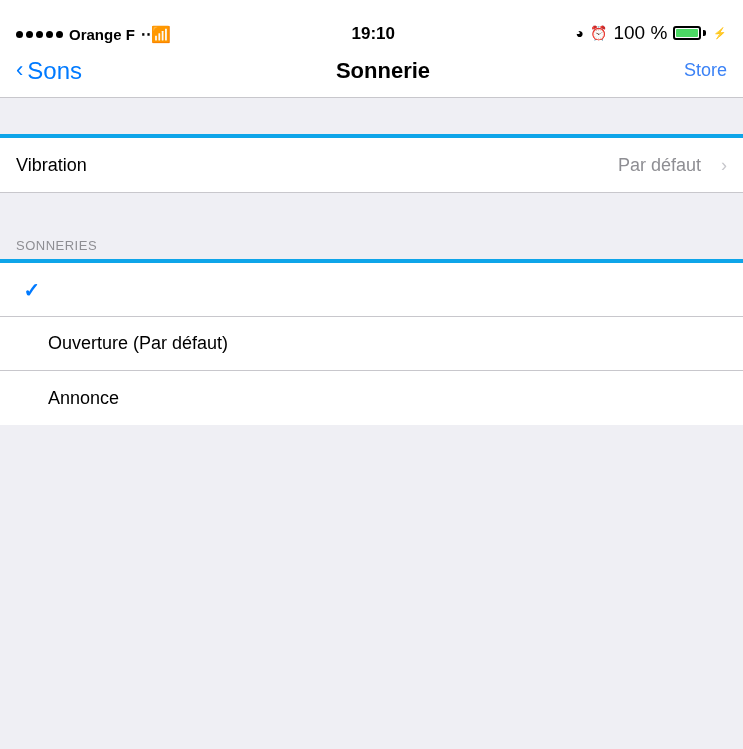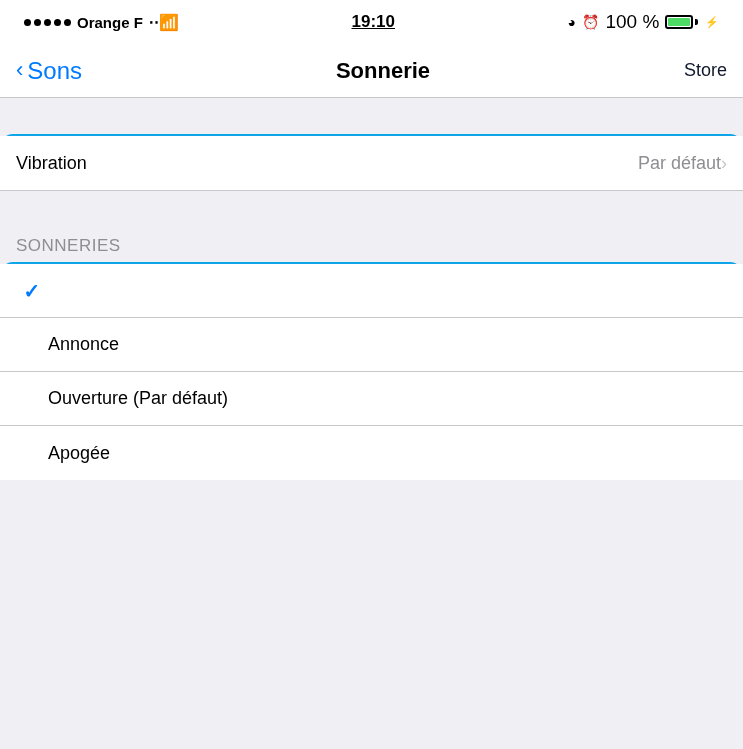--- a/index.html
+++ b/index.html
@@ -9,40 +9,40 @@
       width: 743px;
       min-height: 749px;
       overflow-x: hidden;
     }
 
     
     .status-bar {
       background: #fff;
       height: 44px;
       display: flex;
-      align-items: center;
+      align-items: flex-end;
       justify-content: space-between;
-      padding: 0 24px;
+      padding: 0 16px;
       font-size: 15px;
       font-weight: 600;
     }
     .status-left {
       display: flex;
       align-items: center;
       gap: 6px;
     }
     .status-dots {
       display: flex; gap: 3px;
     }
     .dot {
       width: 7px; height: 7px;
       background: #000; border-radius: 50%;
     }
     .wifi-icon { font-size: 16px; }
-    .status-center { font-size: 17px; font-weight: 600; text-decoration: underline; }
+    .status-center { font-size: 17px; font-weight: 600; }
     .status-right {
       display: flex; align-items: center; gap: 6px;
     }
     .lock-icon, .alarm-icon { font-size: 14px; }
     .battery-text { font-size: 19px; font-weight: 500; }
     .battery-wrap {
       display: flex; align-items: center; gap: 2px;
     }
     .battery-body {
       width: 28px; height: 14px;
@@ -78,31 +78,31 @@
       display: flex; align-items: center; gap: 4px;
       color: #007aff; font-size: 18px; cursor: pointer;
       text-decoration: none;
     }
     .nav-back-arrow {
       font-size: 22px; font-weight: 300; line-height: 1;
       margin-top: -2px;
     }
     .nav-back-label { font-size: 24px; }
     .nav-title { font-size: 22px; font-weight: 700; color: #000; }
-    .nav-action { color: #0f172a; font-size: 18px; cursor: pointer; }
+    .nav-action { color: #3b82f6; font-size: 18px; cursor: pointer; }
 
     
     .section-spacer {
       background: #efeff4;
       height: 36px;
     }
     .section-header {
       background: #efeff4;
       padding: 10px 16px 6px;
-      font-size: 17px;
+      font-size: 13px;
       color: #8e8e93;
       font-weight: 400;
       letter-spacing: 0.5px;
       text-transform: uppercase;
     }
 
     
     .list-section {
       background: #fff;
     }
@@ -117,21 +117,21 @@
     }
     .list-row:last-child {
       border-bottom: none;
     }
     .row-label {
       font-size: 18px;
       color: #000;
       flex: 1;
     }
     .row-value {
-      display: flex; align-items: center; gap: 0;
+      display: flex; align-items: center; gap: 20px;
       color: #8e8e93; font-size: 18px;
     }
     .chevron {
       color: #c7c7cc; font-size: 18px;
     }
     .checkmark {
       color: #007aff;
       font-size: 20px;
       font-weight: 600;
       width: 32px;
@@ -148,22 +148,21 @@
       background: #efeff4;
       height: 36px;
       border-top: 1px solid #c8c7cc;
     }
 
     .sonneries-header-wrap {
       background: #efeff4;
     }
 
     .list-section-bordered {
-      border-top: 2px solid #0ea5e9;
-      border-radius: 13px;
+      border-top: 4px solid #0ea5e9;
     }
   </style>
 </head>
 <body>
 
 <div class="status-bar">
   <div class="status-left">
     <div class="status-dots">
       <div class="dot"></div>
       <div class="dot"></div>
@@ -214,24 +213,21 @@
 </div>
 <div class="section-header sonneries-header-wrap">SONNERIES</div>
 
 <div class="list-section list-section-bordered">
 
   <div class="list-row">
     <span class="checkmark">✓</span>
   </div>
 
   <div class="list-row row-indent">
+    <span class="row-label">Ouverture (Par défaut)</span>
+  </div>
+
+  <div class="list-row row-indent">
     <span class="row-label">Annonce</span>
   </div>
 
-  <div class="list-row row-indent">
-    <span class="row-label">Ouverture (Par défaut)</span>
-  </div>
-
-  <div class="list-row row-indent">
-    <span class="row-label">Apogée</span>
-  </div>
 
 </div>
 
 </body></html>

